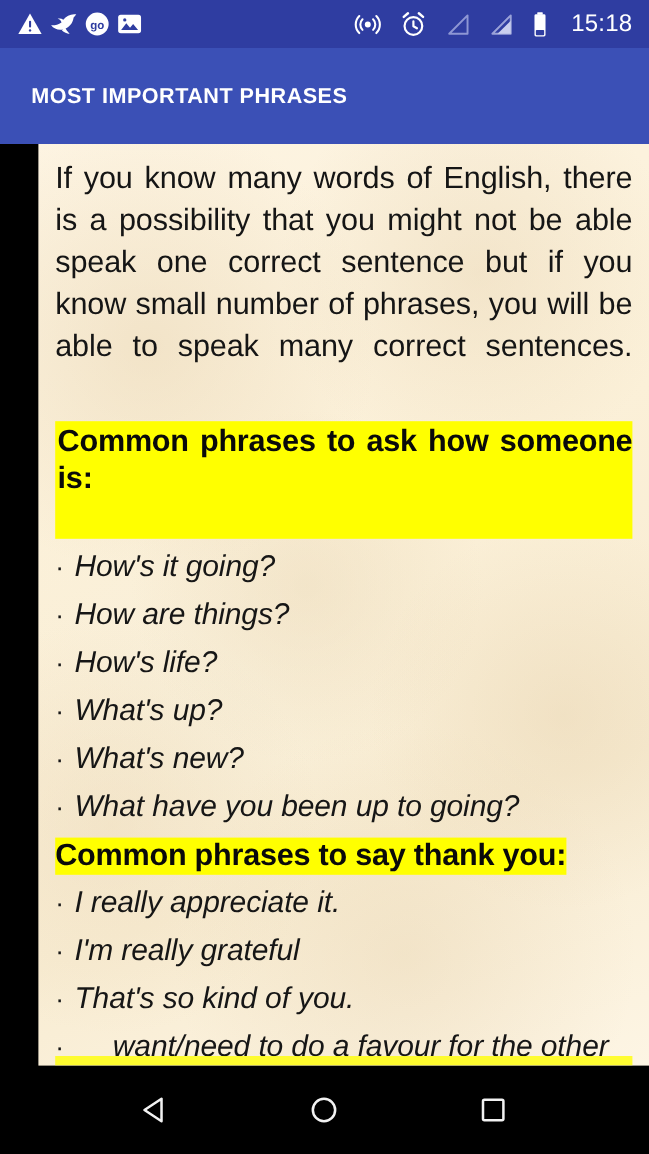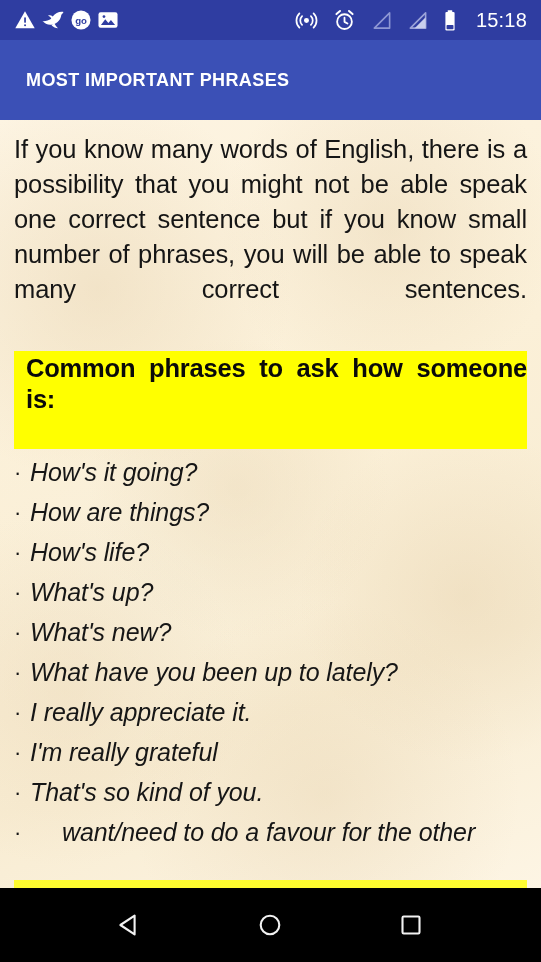--- a/index.html
+++ b/index.html
@@ -80,20 +80,21 @@
     overflow: hidden;
     background:
       radial-gradient(circle at 18% 22%, rgba(226,204,166,.38) 0%, rgba(226,204,166,0) 26%),
       radial-gradient(circle at 72% 14%, rgba(222,199,160,.30) 0%, rgba(222,199,160,0) 22%),
       radial-gradient(circle at 44% 48%, rgba(229,209,173,.34) 0%, rgba(229,209,173,0) 30%),
       radial-gradient(circle at 86% 62%, rgba(224,201,163,.32) 0%, rgba(224,201,163,0) 25%),
       radial-gradient(circle at 12% 74%, rgba(228,206,170,.30) 0%, rgba(228,206,170,0) 24%),
       radial-gradient(circle at 60% 88%, rgba(222,198,158,.28) 0%, rgba(222,198,158,0) 26%),
       radial-gradient(circle at 30% 60%, rgba(248,240,220,.5) 0%, rgba(248,240,220,0) 35%),
       linear-gradient(160deg, #fdf4e2 0%, #fbf0d8 40%, #f8ecd2 72%, #fdf5e4 100%);
+    margin-left: 32px;
   }
   #doc {
     padding: 12px 14px 0 14px;
   }
 
   
   .para {
     font-family: "Liberation Sans", sans-serif;
     font-size: 25.5px;
     line-height: 35px;
@@ -124,21 +125,21 @@
     box-decoration-break: clone;
     -webkit-box-decoration-break: clone;
     padding: 1px 0 2px 0;
   }
   .heading.justified {
     text-align: justify;
     text-justify: inter-word;
   }
   .heading.block-hl {
     background: #ffff00;
-    padding: 2px 0 3px 12px;
+    padding: 2px 0 3px 2px;
   }
   .heading.block-hl::after {
     content: "";
     display: inline-block;
     width: 100%;
   }
 
   
   .bullet {
     display: flex;
@@ -313,23 +314,26 @@
       <div class="bullet">
         <span class="dot">·</span>
         <span class="btext">What's up?</span>
       </div>
       <div class="bullet">
         <span class="dot">·</span>
         <span class="btext">What's new?</span>
       </div>
       <div class="bullet">
         <span class="dot">·</span>
-        <span class="btext">What have you been up to lately?</span>
-      </div>
-
+        <span class="btext">What have you been up to going?</span>
+      </div>
+
+      <div class="heading">
+        <span class="hl">Common phrases to say thank you:</span>
+      </div>
 
       <div class="bullet">
         <span class="dot">·</span>
         <span class="btext">I really appreciate it.</span>
       </div>
       <div class="bullet">
         <span class="dot">·</span>
         <span class="btext">I'm really grateful</span>
       </div>
       <div class="bullet">

